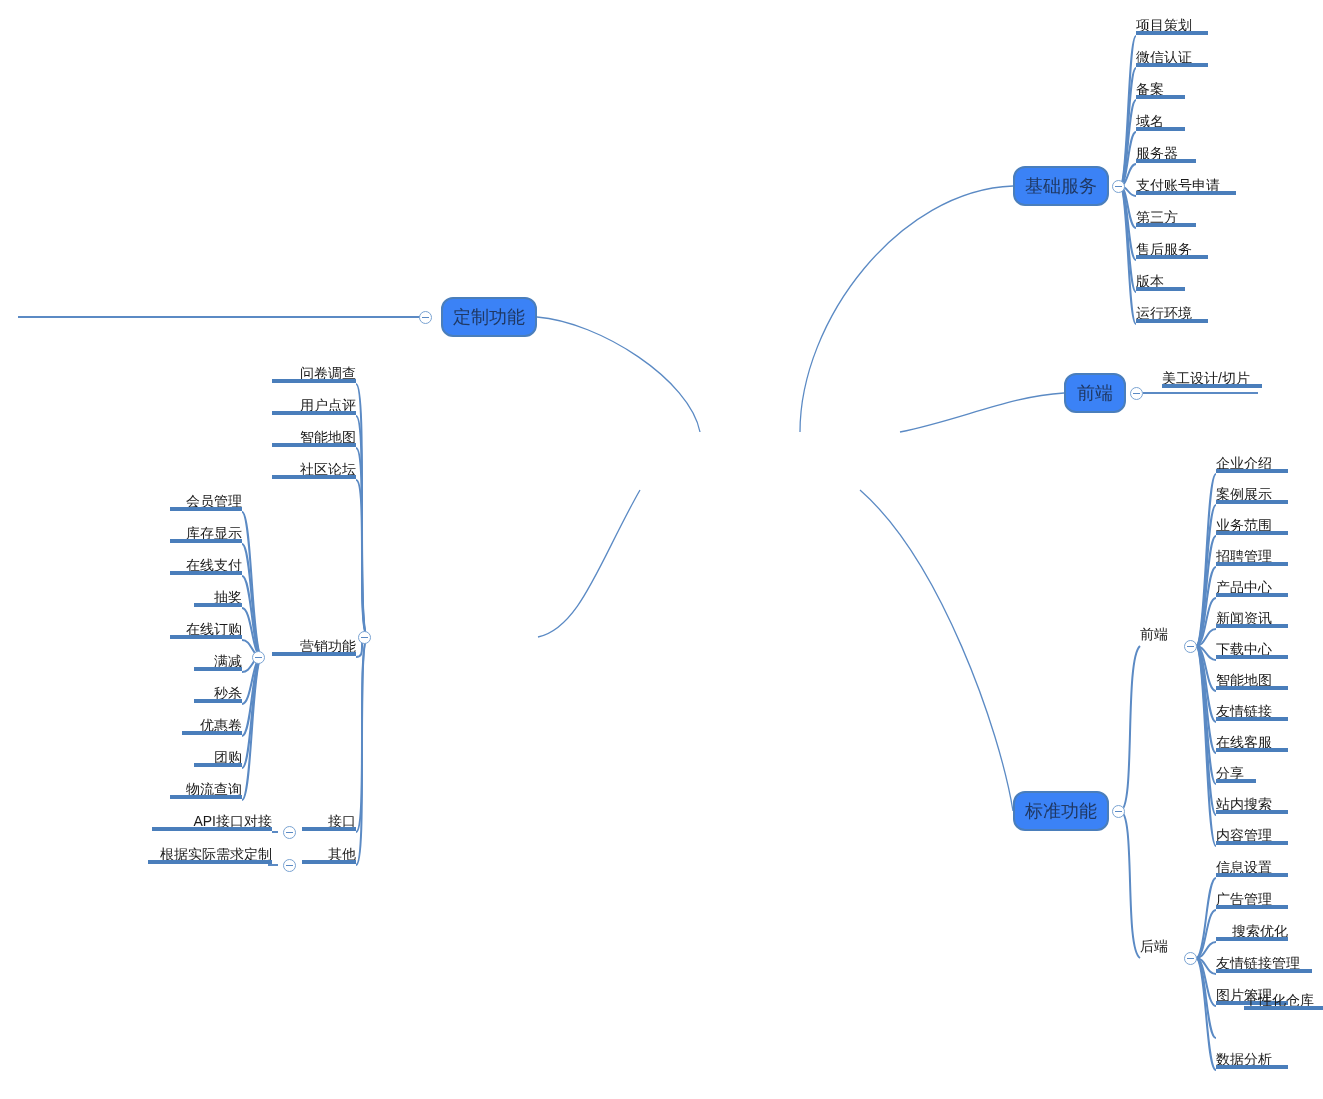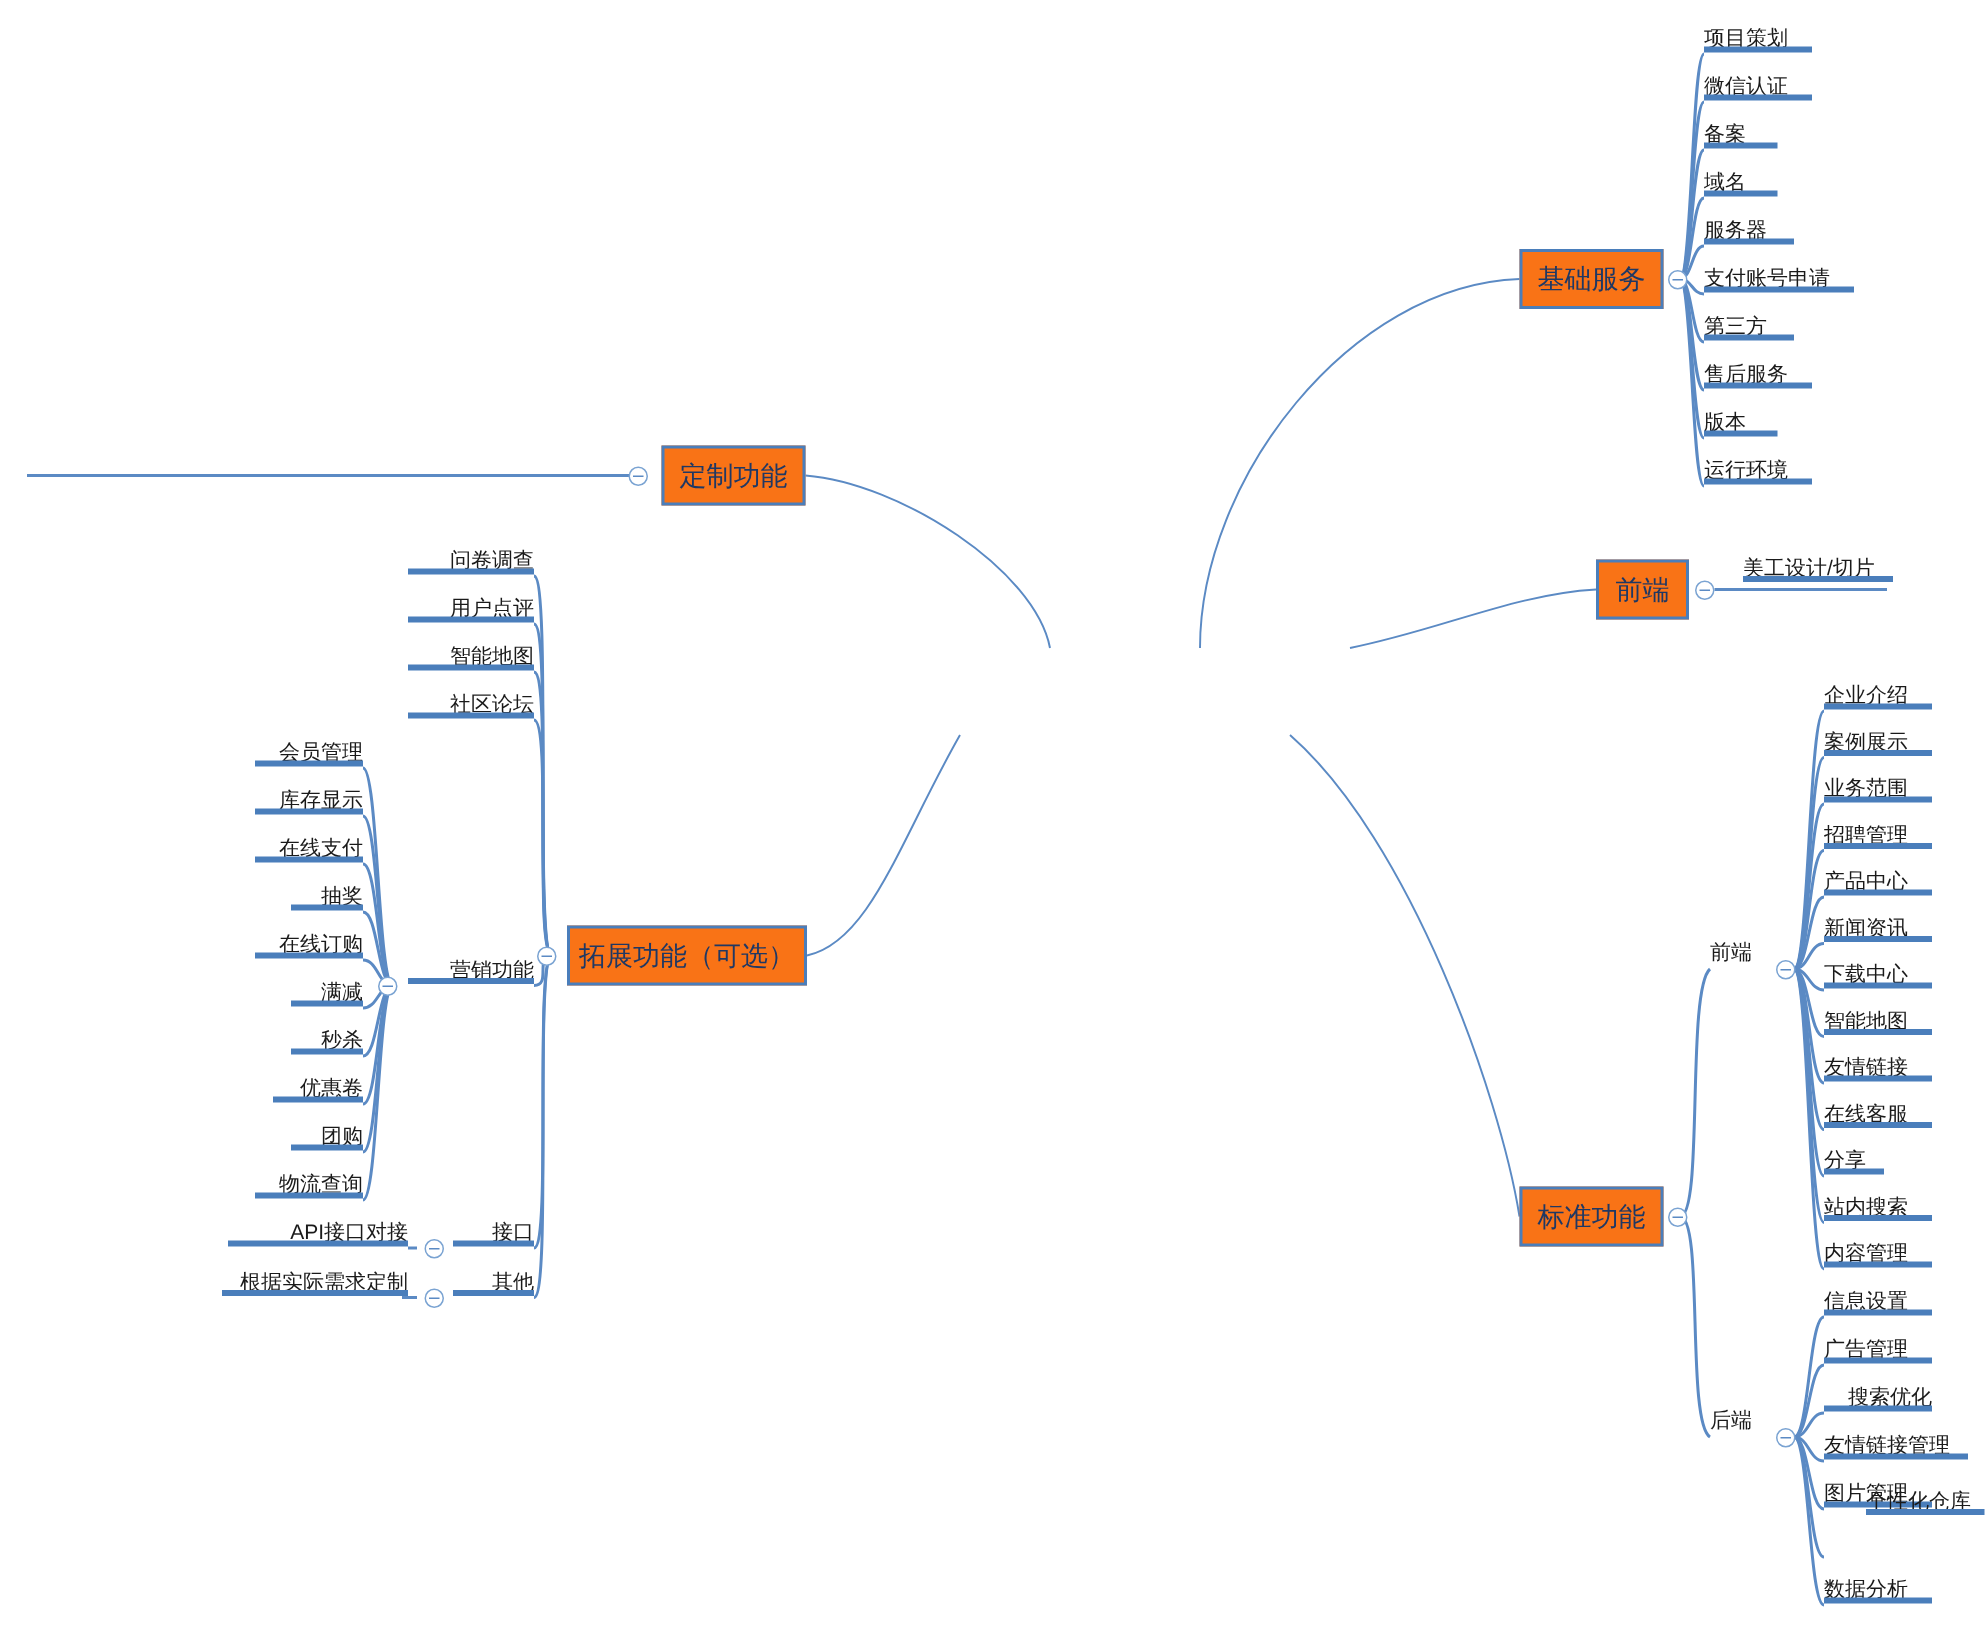--- a/index.html
+++ b/index.html
@@ -40,23 +40,23 @@
     color: #2d5a93;
     font-weight: bold;
     font-size: 27px;
     letter-spacing: 0px;
     white-space: nowrap;
   }
   
   .box-node {
     position: absolute;
     box-sizing: border-box;
-    background: #f97316;
+    background: #3b82f6;
     border: 2px solid #4a7ebb;
-    border-radius: 0;
+    border-radius: 12px;
     display: flex;
     align-items: center;
     justify-content: center;
     color: #1f3864;
     font-size: 18px;
     white-space: nowrap;
   }
   
   .leaf {
     position: absolute;
@@ -241,23 +241,20 @@
   <div class="leaf u" style="left:1216px; top:955px; width:96px;"><span>友情链接管理</span></div>
   <div class="leaf u" style="left:1216px; top:987px; width:72px;"><span>图片管理</span></div>
   <div class="leaf u" style="left:1216px; top:992px; width:85px;margin-left:28px;"><span>个性化仓库</span></div>
   <div class="leaf u" style="left:1216px; top:1051px; width:72px;"><span>数据分析</span></div>
 
   <div class="box-node" style="left:441px; top:297px; width:96px; height:40px;">
     <span>定制功能</span>
   </div>
   <div class="toggle" style="left:419px; top:311px;"></div>
 
-  <div class="box-node" style="left:378px; top:617px; width:160px; height:40px;">
-    <span>拓展功能（可选）</span>
-  </div>
   <div class="toggle" style="left:358px; top:631px;"></div>
 
   <div class="leaf u r" style="left:272px; top:365px; width:84px;"><span>问卷调查</span></div>
   <div class="leaf u r" style="left:272px; top:397px; width:84px;"><span>用户点评</span></div>
   <div class="leaf u r" style="left:272px; top:429px; width:84px;"><span>智能地图</span></div>
   <div class="leaf u r" style="left:272px; top:461px; width:84px;"><span>社区论坛</span></div>
 
   <div class="leaf u r" style="left:272px; top:638px; width:84px;"><span>营销功能</span></div>
   <div class="toggle" style="left:252px; top:651px;"></div>
 

